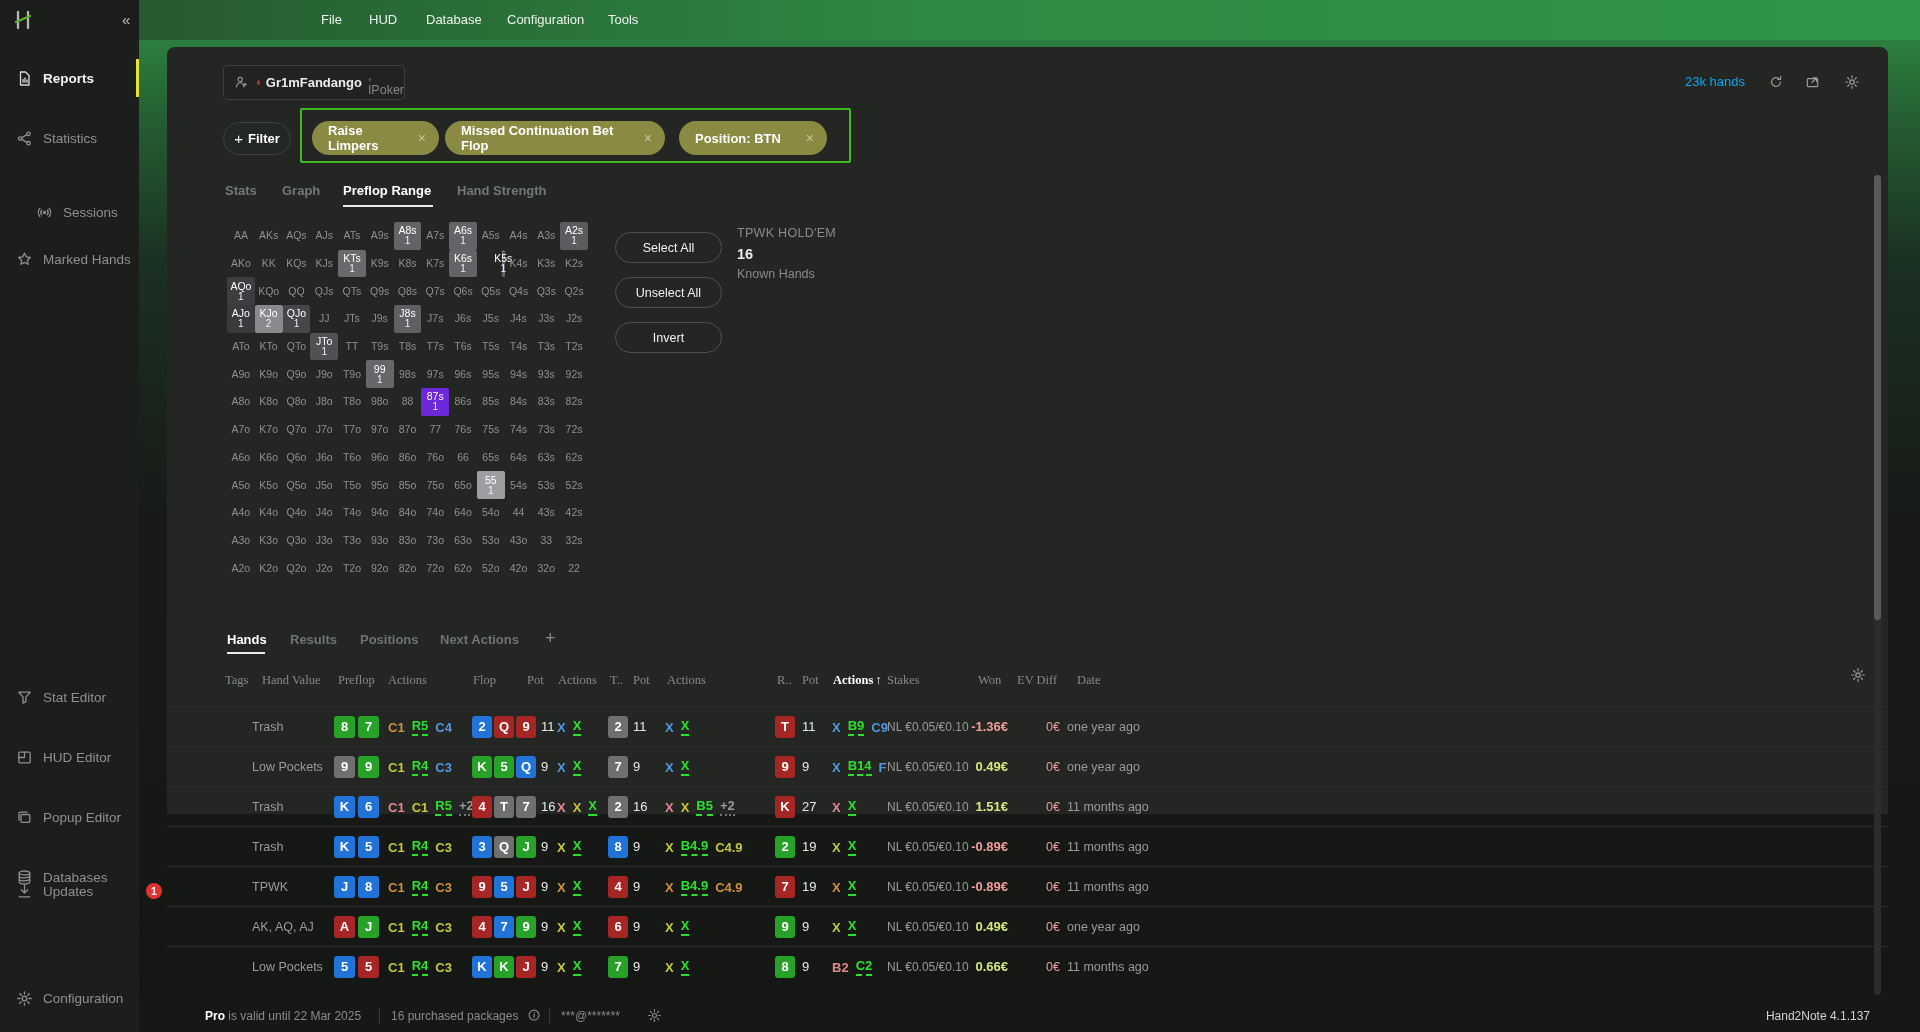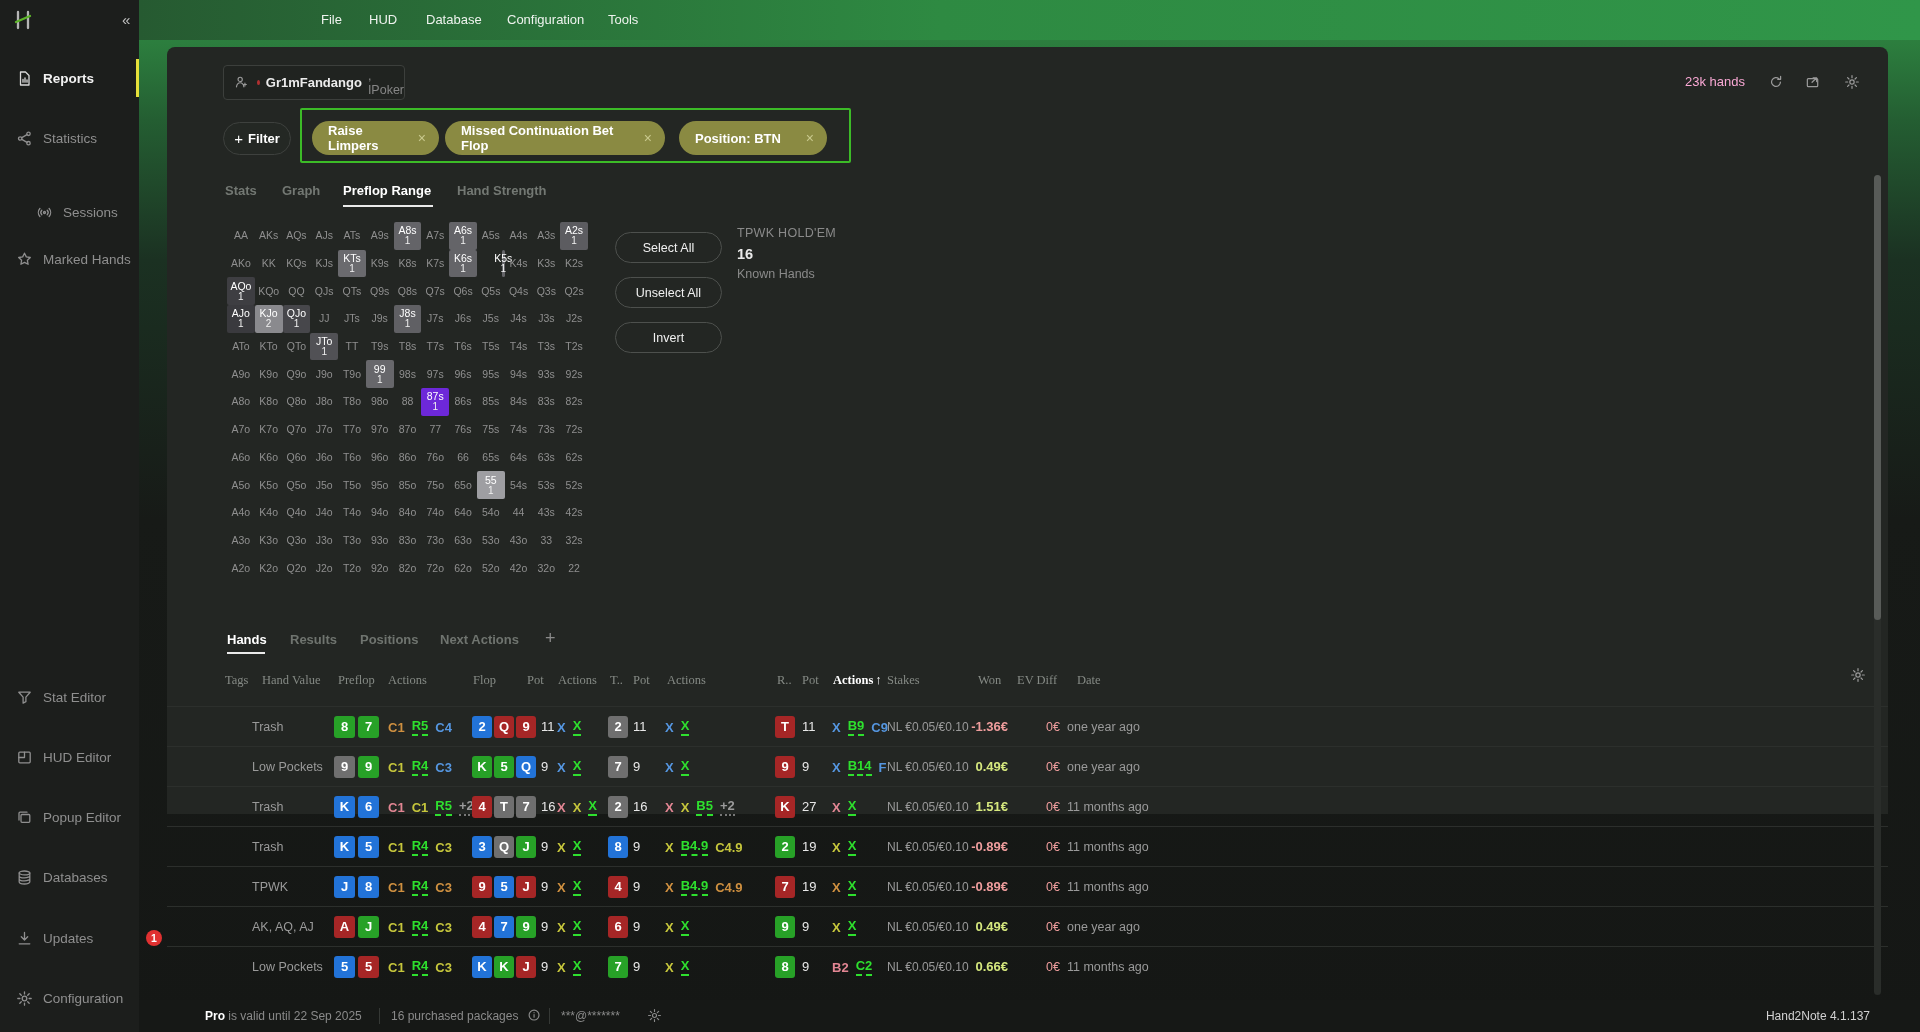--- a/index.html
+++ b/index.html
@@ -29,21 +29,21 @@
   
   #panel { position:absolute; left:167px; top:47px; width:1721px; height:767px; background:#232623;
     border-radius:8px 8px 0 0; z-index:3; }
 
   #player-box { position:absolute; left:56px; top:18px; width:182px; height:35px; background:#202320;
     border:1px solid #3c3f3c; border-radius:4px; display:flex; align-items:center; padding-left:10px; gap:6px; }
   #player-box .dot { width:5px; height:5px; border-radius:50%; background:#b03030; }
   #player-name { color:#ececec; font-size:13px; font-weight:bold; }
   #player-site { color:#868686; font-size:12.5px; }
 
-  #hands-count { position:absolute; left:1518px; top:27px; color:#f9a8d4; font-size:13px; }
+  #hands-count { position:absolute; left:1518px; top:27px; color:#0ea5e9; font-size:13px; }
   .tr-ico { position:absolute; top:27px; width:16px; height:16px; display:inline-flex; }
 
   #filter-btn { position:absolute; left:56px; top:75px; width:68px; height:33px; background:#242824;
     border:1px solid #3e413e; border-radius:17px; display:flex; align-items:center; justify-content:center; gap:5px;
     color:#fff; font-size:13px; font-weight:bold; }
   #filter-btn .plus { font-size:15px; font-weight:normal; }
   #chips-box { position:absolute; left:133px; top:61px; width:551px; height:55px; border:2px solid; border-radius:2px; }
   .chip { position:absolute; top:11px; height:34px; border-radius:17px; display:flex; align-items:center;
     justify-content:space-between; padding:0 13px 0 16px; color:#fff; font-size:13px; font-weight:bold; }
   .chip .x { color:#c9c98e; font-weight:normal; font-size:14px; margin-left:10px; }
@@ -193,21 +193,21 @@
         </div>
         <div class="side-item" style="top: 857px;">
           <span class="side-ico">
             <svg width="17" height="17" viewBox="0 0 17 17" fill="none" stroke="#8f8f8f" stroke-width="1.3" stroke-linecap="round" stroke-linejoin="round">
               <ellipse cx="8.5" cy="3.9" rx="5.3" ry="1.9"></ellipse>
               <path d="M3.2 3.9v3c0 1 2.4 1.9 5.3 1.9s5.3-.9 5.3-1.9v-3M3.2 6.9v3c0 1 2.4 1.9 5.3 1.9s5.3-.9 5.3-1.9v-3M3.2 9.9v3.2c0 1 2.4 1.9 5.3 1.9s5.3-.9 5.3-1.9V9.9"></path>
             </svg>
           </span>
           <span>Databases</span>
         </div>
-        <div class="side-item" style="top: 918px;">
+        <div class="side-item" style="top: 871px;">
           <span class="side-ico">
             <svg width="17" height="17" viewBox="0 0 17 17" fill="none" stroke="#8f8f8f" stroke-width="1.3" stroke-linecap="round" stroke-linejoin="round">
               <path d="M8.5 2.5v7.2M5.3 6.8l3.2 3.2 3.2-3.2M3.2 13.8h10.6"></path>
             </svg>
           </span>
           <span>Updates</span>
           <span class="side-badge" style="background: rgb(224, 49, 49);">1</span>
         </div>
         <div class="side-item" style="top: 978px;">
           <span class="side-ico">
@@ -1100,21 +1100,21 @@
       </div>
 
     <div id="scrollbar">
       <div id="scroll-thumb"></div>
     </div>
   </main>
 
   <footer id="statusbar">
     <span class="sb-text" style="left:66px">
       <b style="color:#fff">Pro</b>
-      <span>is valid until 22 Sep 2025</span>
+      <span>is valid until 22 Mar 2025</span>
     </span>
     <span class="sb-div" style="left:240px"></span>
     <span class="sb-text" style="left:252px">16 purchased packages</span>
     <span class="sb-ico" id="ico-info" style="left:388px">
         <svg width="15" height="15" viewBox="0 0 17 17" fill="none" stroke="#8a8a8a" stroke-width="1.3" stroke-linecap="round" stroke-linejoin="round">
           <circle cx="8" cy="8" r="5.6"></circle>
           <path d="M8 7.4v3.1M8 5.2v.2"></path>
         </svg>
       </span>
     <span class="sb-div" style="left:410px"></span>

